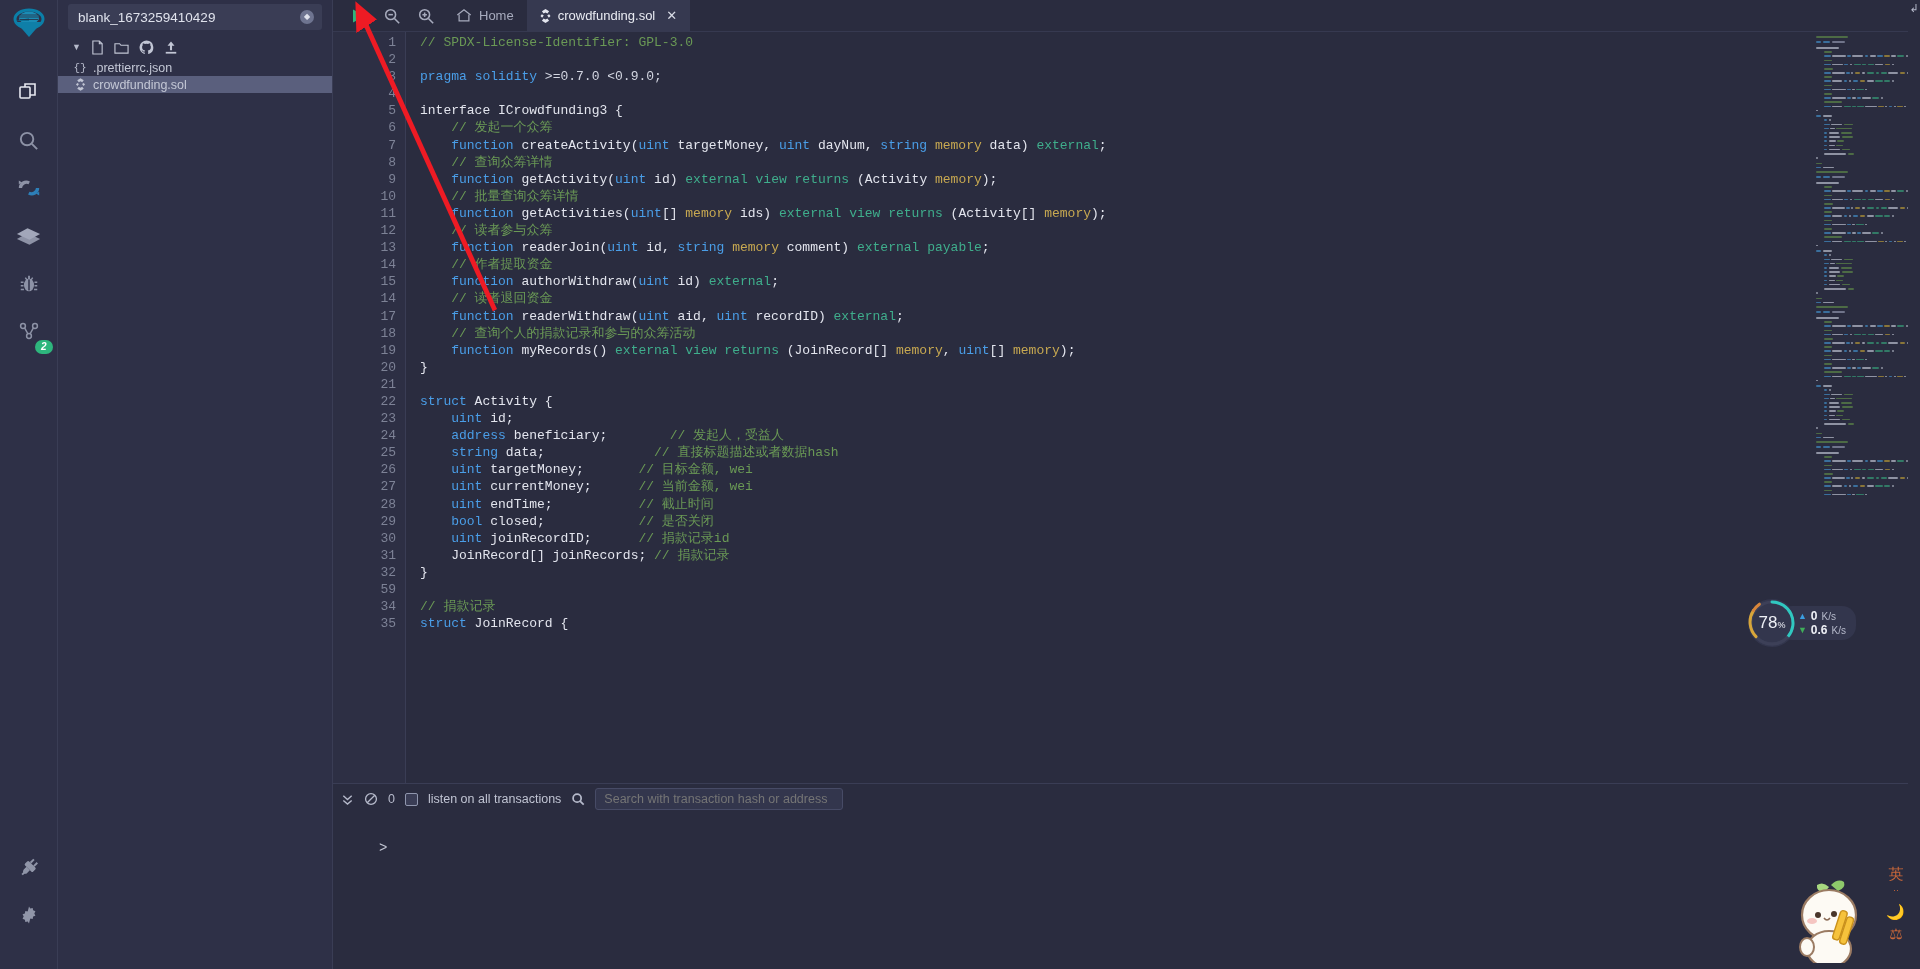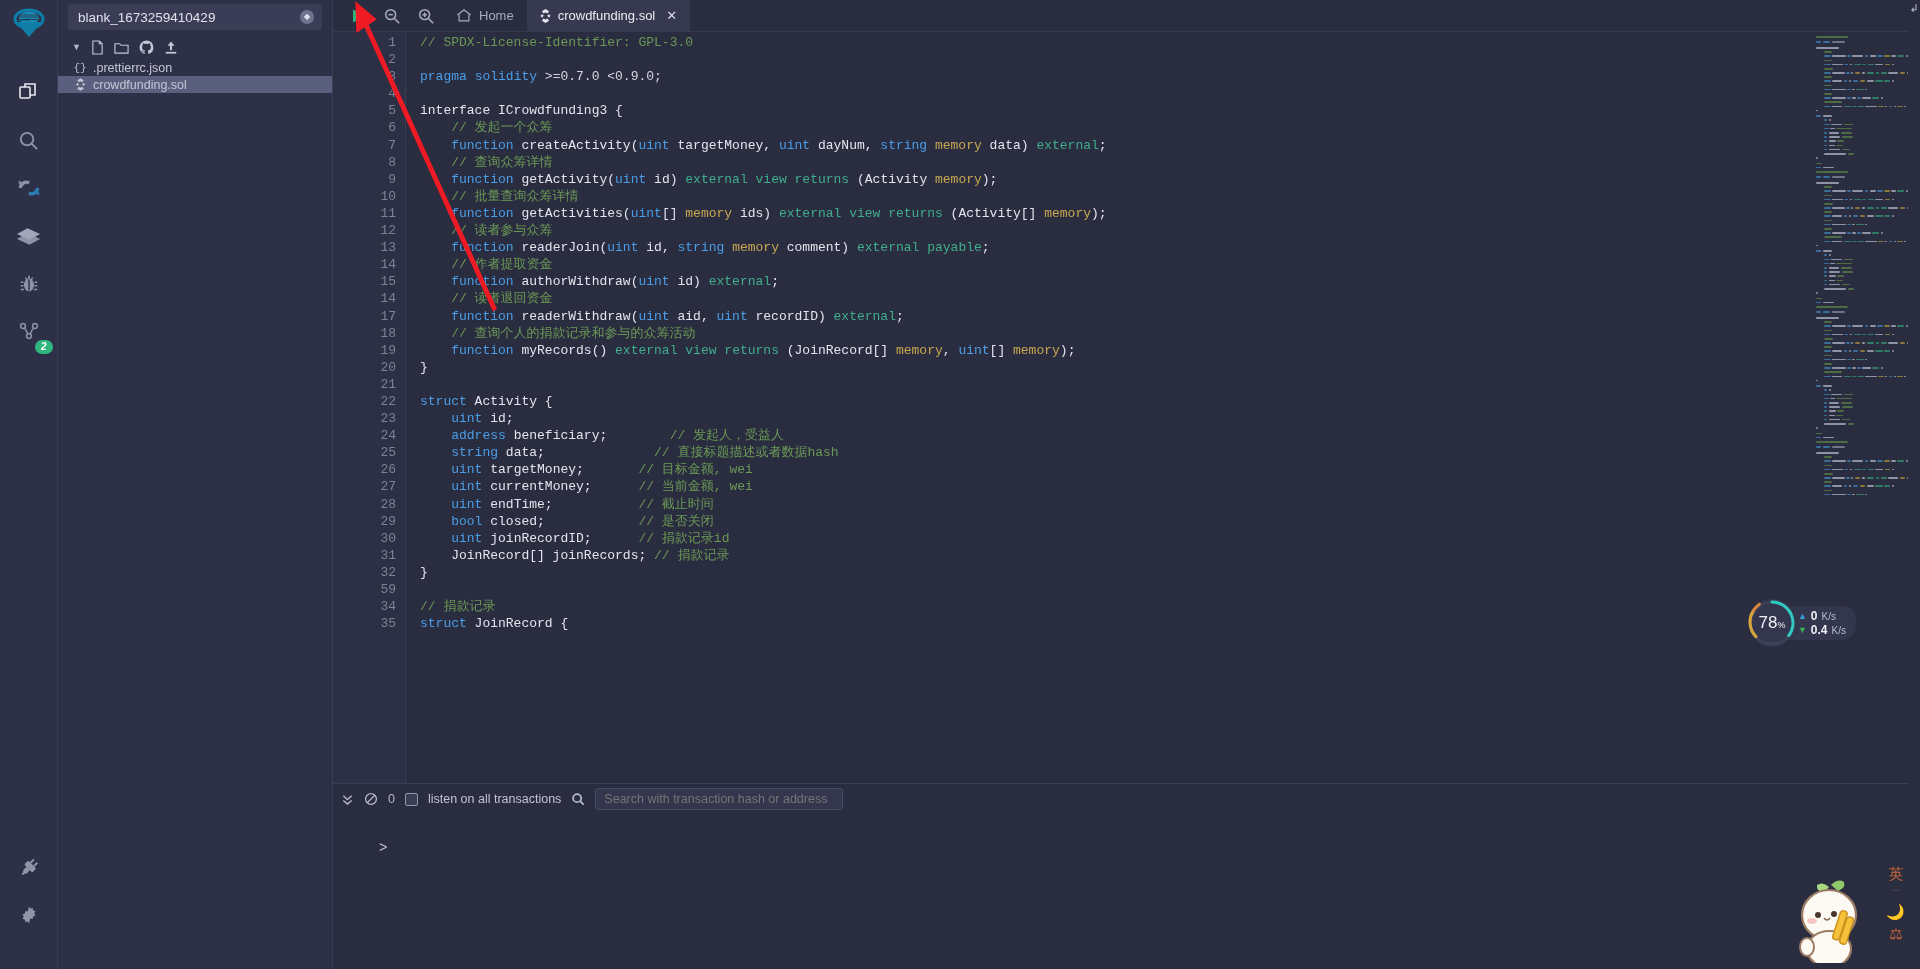--- a/index.html
+++ b/index.html
@@ -1363,21 +1363,21 @@
       <span class="sw-pct"><span>78</span><small>%</small></span>
     </div>
     <div class="sw-pill">
       <div class="sw-row">
         <span class="sw-up">▲</span>
         <span class="sw-val">0</span>
         <span class="sw-unit">K/s</span>
       </div>
       <div class="sw-row">
         <span class="sw-down">▼</span>
-        <span class="sw-val">0.4</span>
+        <span class="sw-val">0.6</span>
         <span class="sw-unit">K/s</span>
       </div>
     </div>
   </div>
 
   <div class="mascot">
     <svg width="92" height="86" viewBox="0 0 92 86">
       <path d="M47 8 q7-7 13-3 q2 6 -6 9 z" fill="#8fc96b"></path>
       <path d="M45 10 q-6-6 -12-2 q-1 6 7 8 z" fill="#a7d87f"></path>
       <ellipse cx="45" cy="38" rx="27" ry="25" fill="#fdfaf4" stroke="#9b7b63" stroke-width="2.2"></ellipse>

